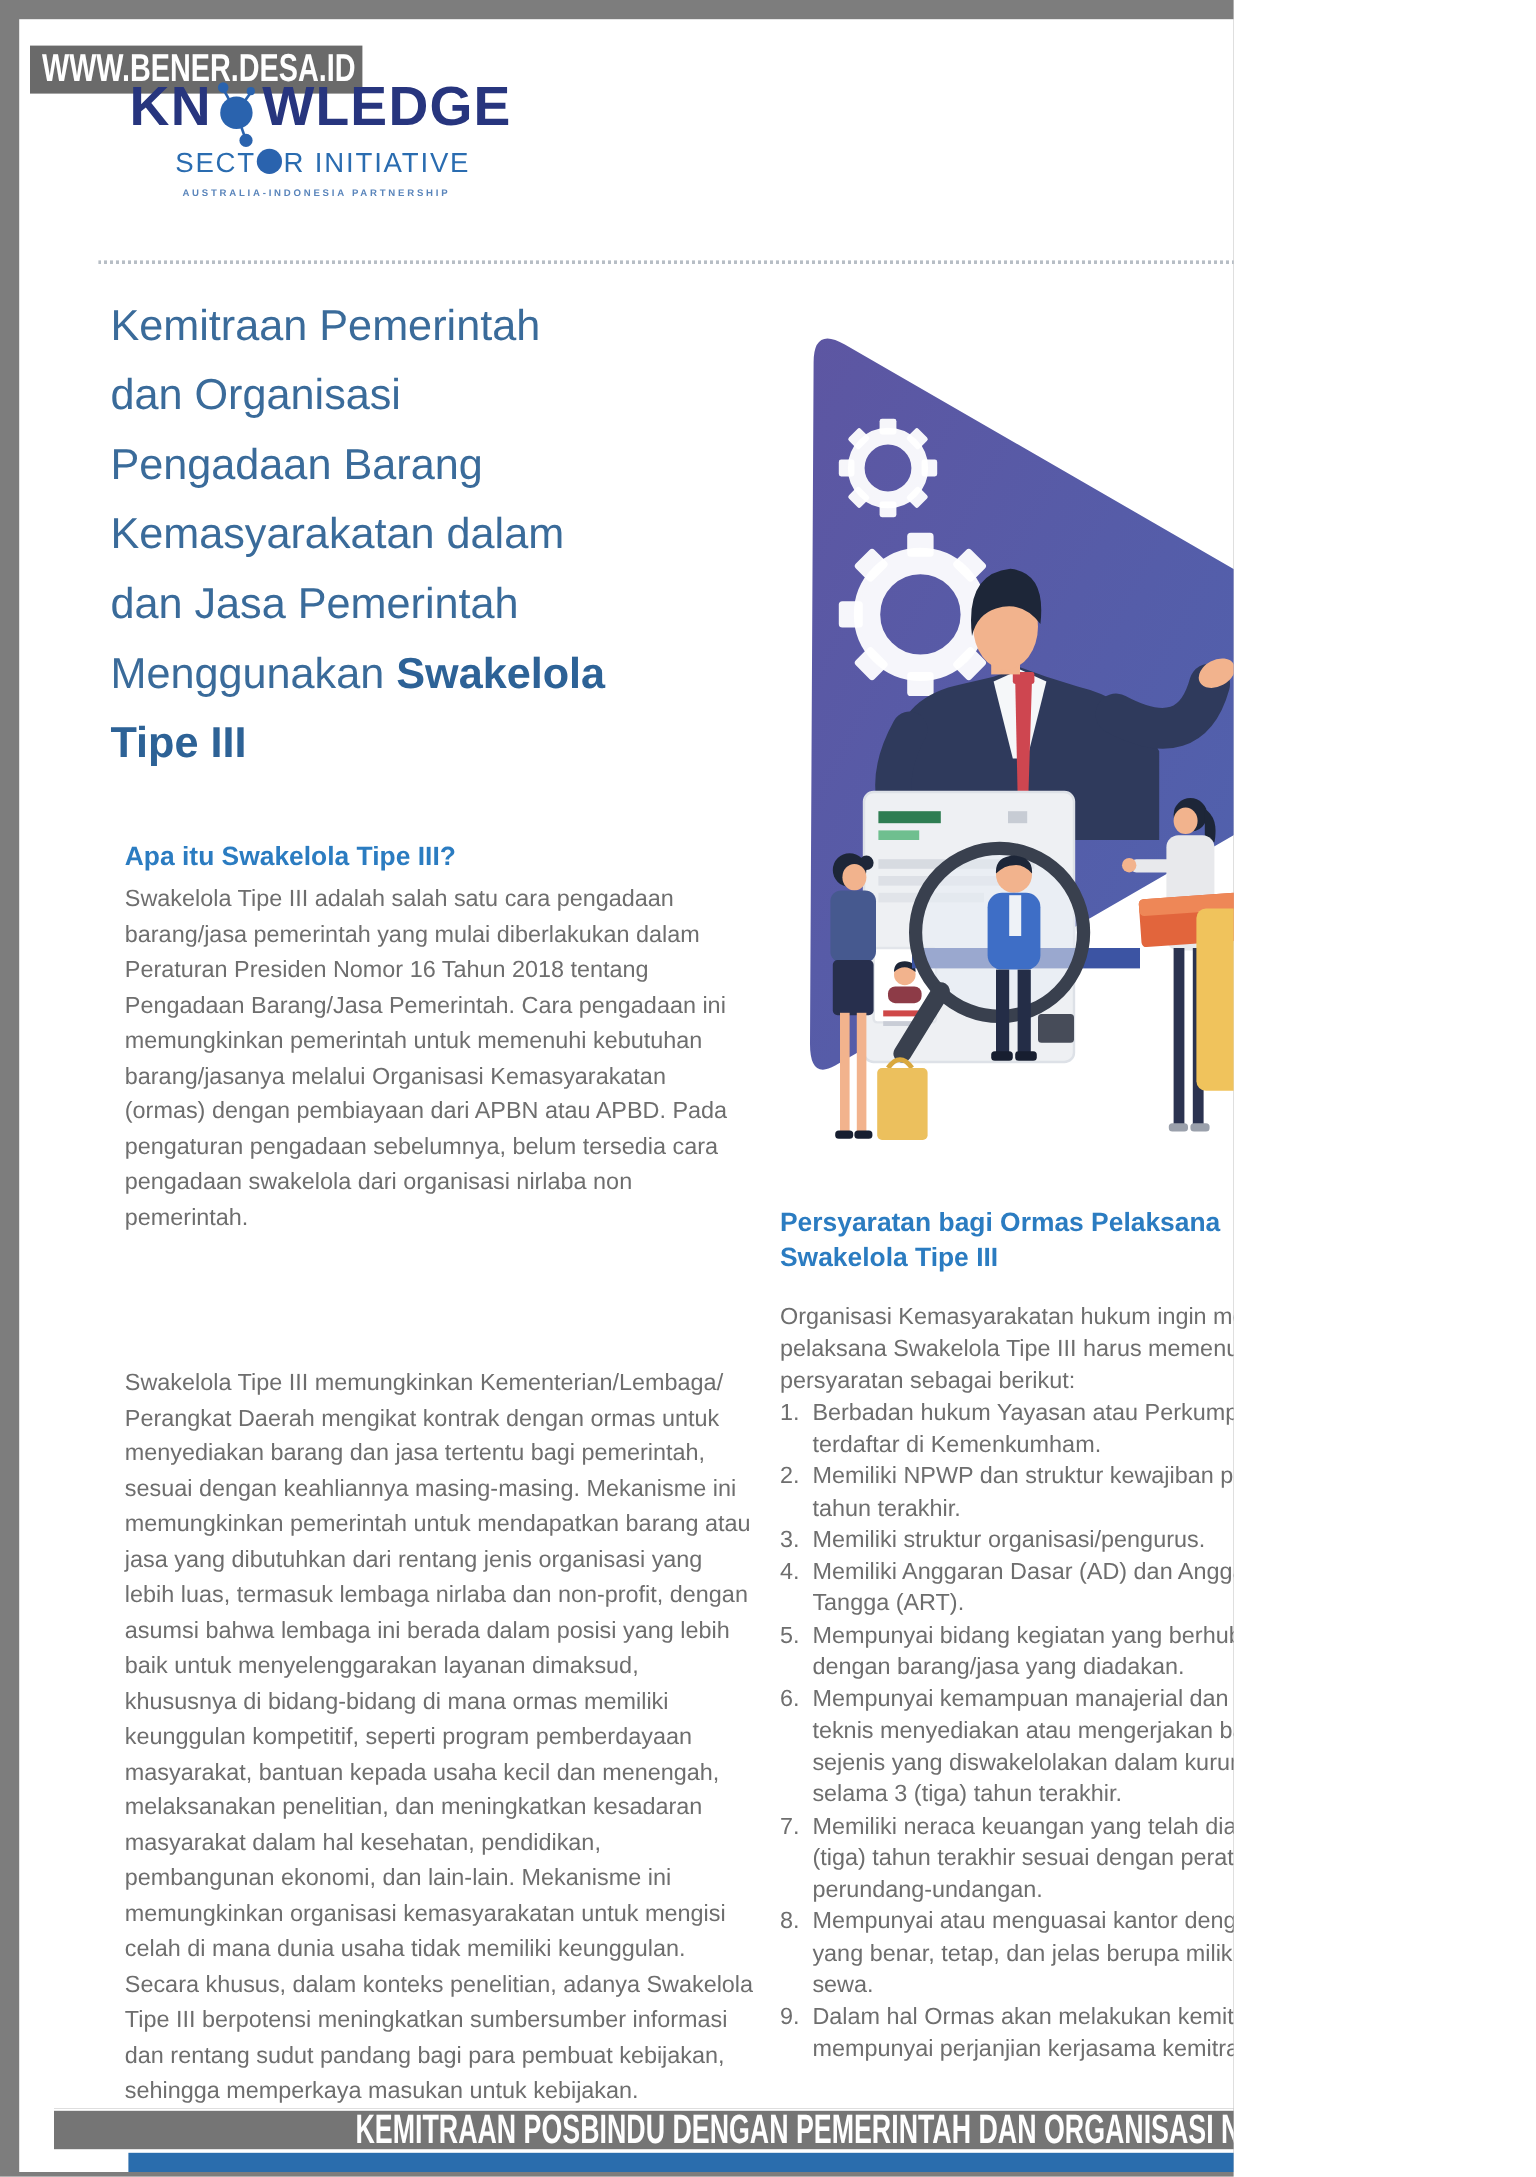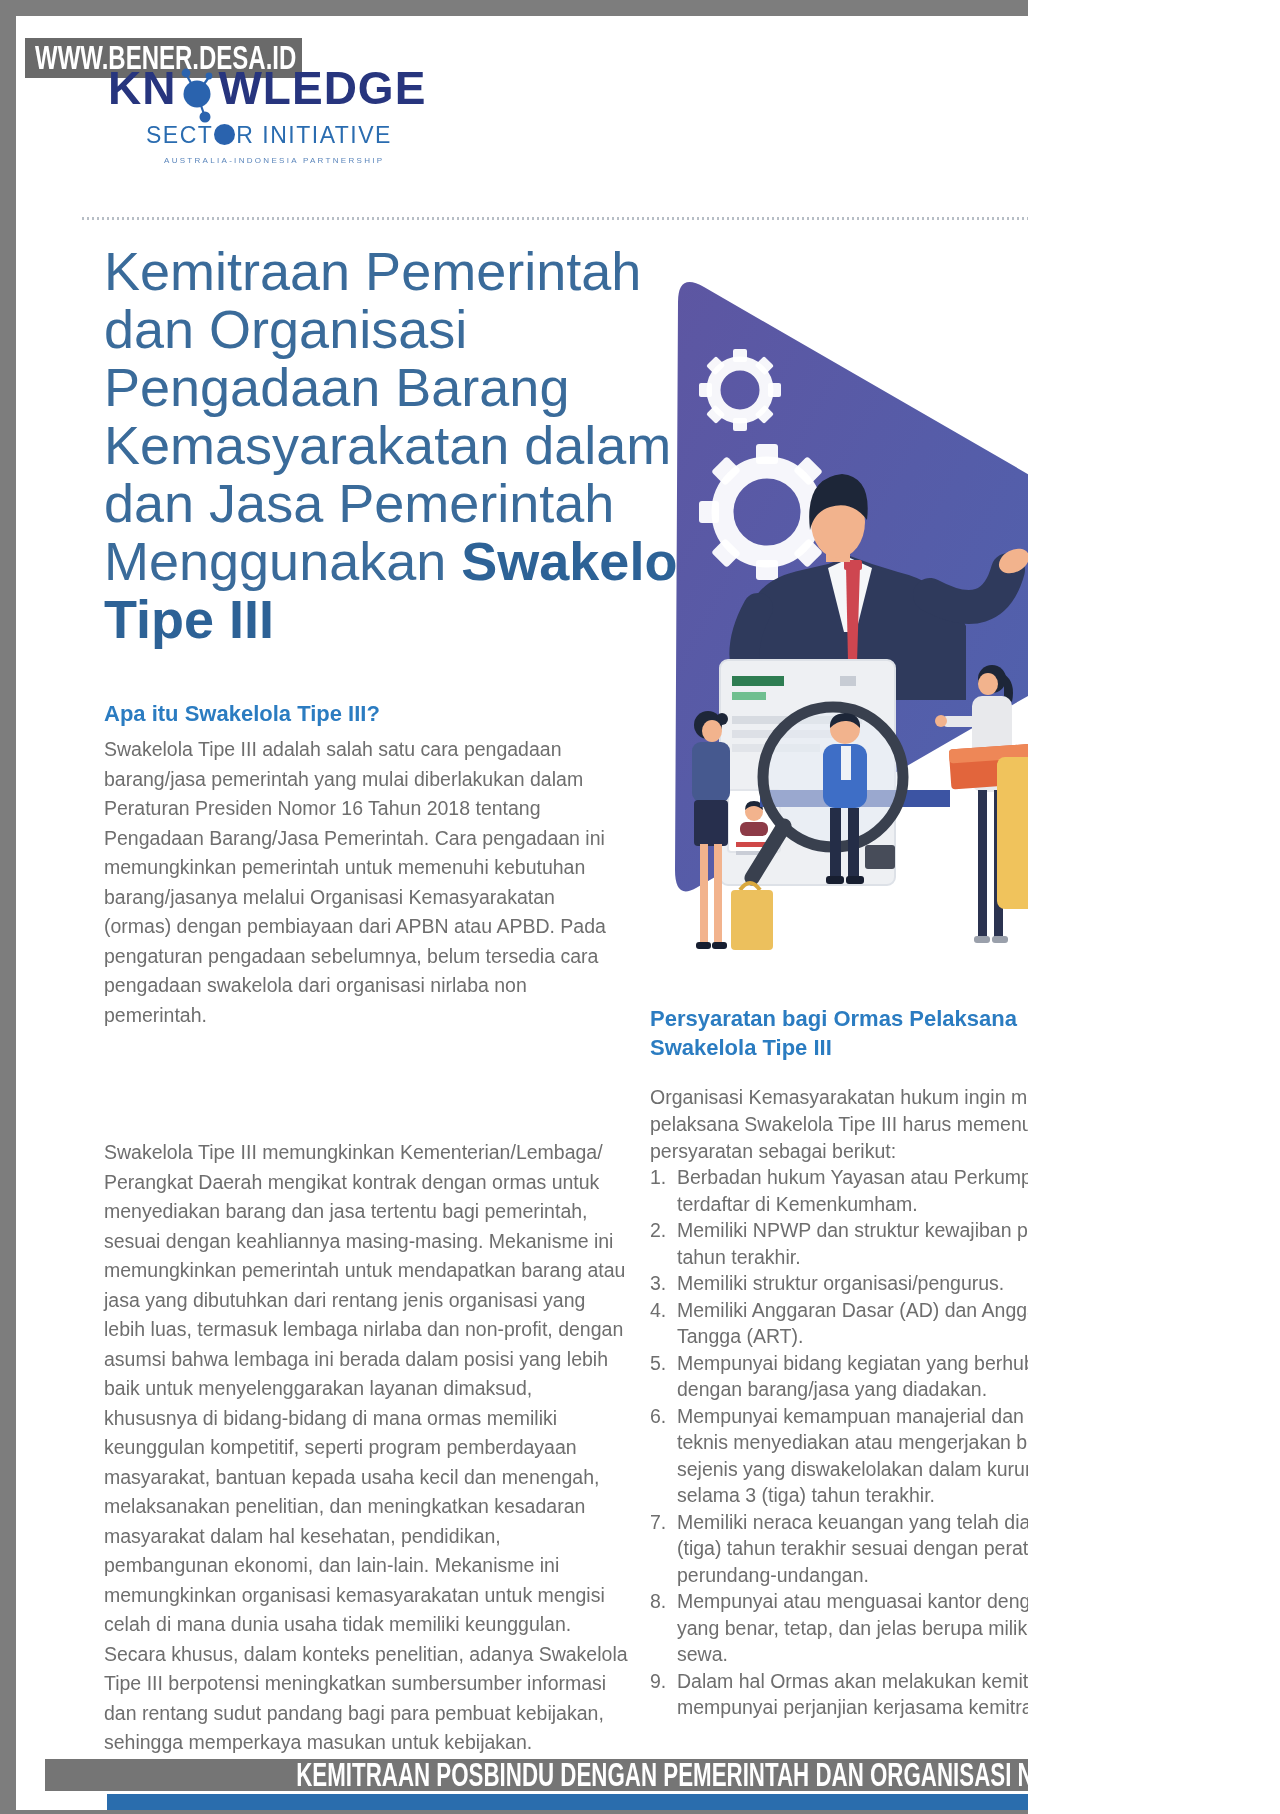--- a/index.html
+++ b/index.html
@@ -16,26 +16,26 @@
   .site-badge{position:absolute;left:9px;top:22px;width:277px;height:40px;background:var(--badge-gray);
     color:#fff;font-weight:700;font-size:30px;line-height:40px;white-space:nowrap;overflow:hidden;padding-left:10px;}
   .site-badge .cond{display:inline-block;transform:scale(0.8,1.08);transform-origin:left center;letter-spacing:0;}
 
   .logo{position:absolute;left:92px;top:46px;}
   .logo-l1{font-weight:700;font-size:46px;line-height:52px;color:var(--logo-navy);letter-spacing:1px;white-space:nowrap;}
   .logo-l1 .molecule-wrap{display:inline-block;width:38px;height:40px;position:relative;vertical-align:-4px;margin:0 2px;}
   .logo-l1 svg{position:absolute;left:-2px;top:-22px;overflow:visible;}
   .logo-l2{font-weight:400;font-size:23px;line-height:30px;color:var(--logo-blue);letter-spacing:1.5px;margin-left:38px;margin-top:6px;white-space:nowrap;}
   .o-dot{display:inline-block;width:21px;height:21px;border-radius:50%;background:#2a63ae;vertical-align:-2px;margin:0 1px;}
-  .logo-l3{font-size:8px;font-weight:400;letter-spacing:2.3px;color:#5a85bb;margin-left:56px;margin-top:6px;white-space:nowrap;}
+  .logo-l3{font-size:8px;font-weight:700;letter-spacing:2.3px;color:#5a85bb;margin-left:44px;margin-top:6px;white-space:nowrap;}
 
   .dotted-sep{position:absolute;left:66px;top:201px;width:1060px;height:3px;
     background-image:repeating-linear-gradient(90deg,#9fa8b2 0 2px,transparent 2px 5px);opacity:.75;}
 
-  .article-title{position:absolute;left:88px;top:226px;font-size:54px;line-height:58px;font-weight:400;
+  .article-title{position:absolute;left:76px;top:226px;font-size:36px;line-height:58px;font-weight:400;
     color:var(--title-blue);letter-spacing:0;}
   .article-title strong{font-weight:700;color:var(--title-blue-bold);}
 
   h2.sec{position:absolute;font-size:22px;line-height:29px;font-weight:700;color:var(--heading-blue);}
   .h-apa{left:88px;top:683px;width:520px;}
   .h-manfaat{left:88px;top:1041px;width:505px;}
   .h-persyaratan{left:634px;top:988px;width:470px;}
 
   p.body{position:absolute;font-size:19.5px;color:var(--body-gray);}
   .p-apa{left:88px;top:719px;width:520px;line-height:29.5px;}

